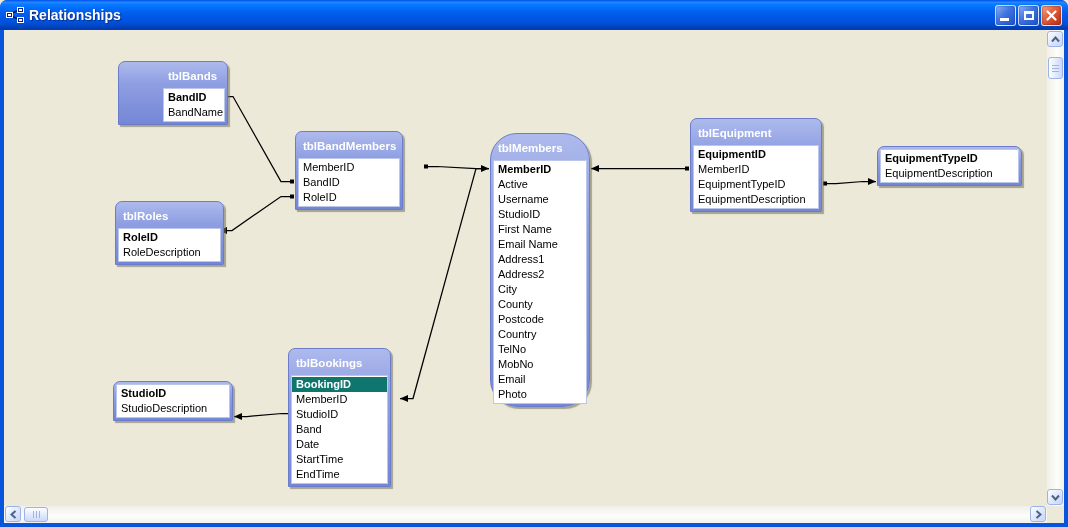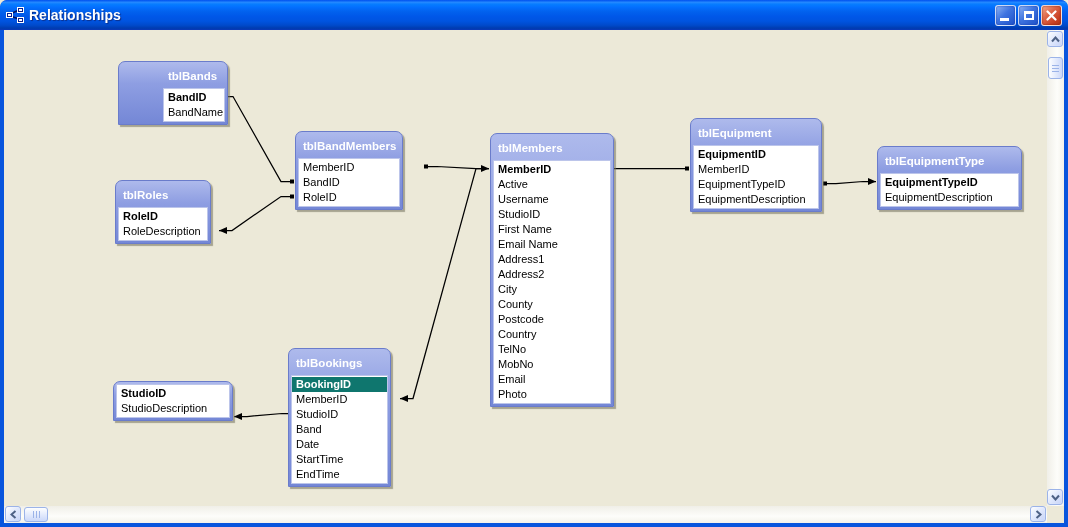--- a/index.html
+++ b/index.html
@@ -133,36 +133,36 @@
           </g>
         </svg>
 
     <div class="tbl" style="left: 114px; top: 31px; width: 110px; padding-left: 44px;">
           <div class="tbl-header">tblBands</div>
           <div class="tbl-body">
             <div class="tbl-field pk">BandID</div>
             <div class="tbl-field">BandName</div>
           </div>
         </div>
-        <div class="tbl" style="left: 111px; top: 150px; width: 96px;">
+        <div class="tbl" style="left: 111px; top: 171px; width: 109px;">
           <div class="tbl-header">tblRoles</div>
           <div class="tbl-body">
             <div class="tbl-field pk">RoleID</div>
             <div class="tbl-field">RoleDescription</div>
           </div>
         </div>
         <div class="tbl" style="left: 291px; top: 101px; width: 108px;">
           <div class="tbl-header">tblBandMembers</div>
           <div class="tbl-body">
             <div class="tbl-field">MemberID</div>
             <div class="tbl-field">BandID</div>
             <div class="tbl-field">RoleID</div>
           </div>
         </div>
-        <div class="tbl" style="left: 486px; top: 103px; width: 124px;">
+        <div class="tbl" style="left: 486px; top: 103px; width: 100px; border-radius: 27px;">
           <div class="tbl-header">tblMembers</div>
           <div class="tbl-body">
             <div class="tbl-field pk">MemberID</div>
             <div class="tbl-field">Active</div>
             <div class="tbl-field">Username</div>
             <div class="tbl-field">StudioID</div>
             <div class="tbl-field">First Name</div>
             <div class="tbl-field">Email Name</div>
             <div class="tbl-field">Address1</div>
             <div class="tbl-field">Address2</div>
@@ -179,21 +179,20 @@
         <div class="tbl" style="left: 686px; top: 88px; width: 132px;">
           <div class="tbl-header">tblEquipment</div>
           <div class="tbl-body">
             <div class="tbl-field pk">EquipmentID</div>
             <div class="tbl-field">MemberID</div>
             <div class="tbl-field">EquipmentTypeID</div>
             <div class="tbl-field">EquipmentDescription</div>
           </div>
         </div>
         <div class="tbl" style="left: 873px; top: 116px; width: 145px;">
-          <div class="tbl-header">tblEquipmentType</div>
           <div class="tbl-body">
             <div class="tbl-field pk">EquipmentTypeID</div>
             <div class="tbl-field">EquipmentDescription</div>
           </div>
         </div>
         <div class="tbl" style="left: 109px; top: 351px; width: 120px;">
           <div class="tbl-body">
             <div class="tbl-field pk">StudioID</div>
             <div class="tbl-field">StudioDescription</div>
           </div>

